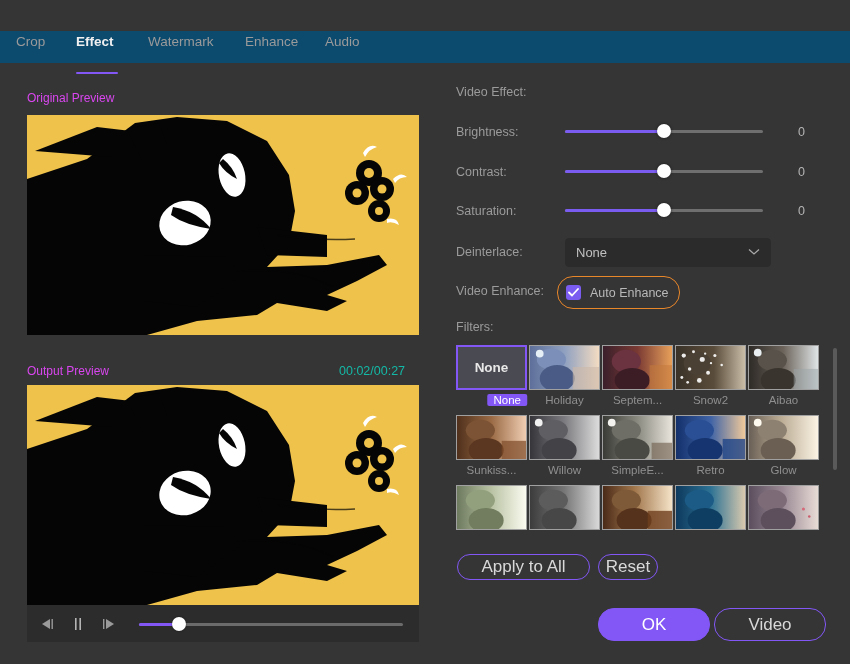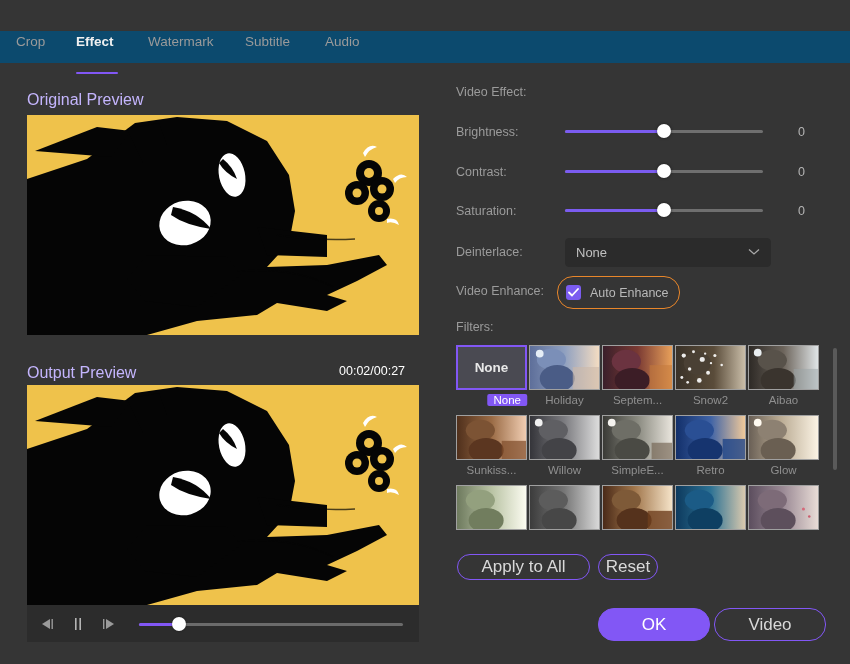--- a/index.html
+++ b/index.html
@@ -36,24 +36,24 @@
   }
   .tab.active{color:#f0f0f0;font-weight:bold;}
   .tab .uline{
     position:absolute;left:0;bottom:-8px;height:2px;width:100%;
     background:#8257f5;display:none;border-radius:1px;
   }
   .tab.active .uline{display:block;}
 
   
   .panel-label{
-    position:absolute;font-size:16px;color:#c4b5fd;
+    position:absolute;font-size:12px;color:#d946ef;
   }
   .time-label{
-    position:absolute;font-size:12.5px;color:#ffffff;
+    position:absolute;font-size:12.5px;color:#14b8a6;
   }
   .preview{
     position:absolute;overflow:hidden;background:#efc24b;
   }
   .preview svg{display:block;width:100%;height:100%;}
 
   .playbar{
     position:absolute;left:27px;top:605px;width:392px;height:37px;
     background:#2c2c2c;display:flex;align-items:center;
   }
@@ -159,21 +159,21 @@
     </div>
     <div class="tab active" style="left:76px;width:42px;">
       <span>Effect</span>
       <span class="uline"></span>
     </div>
     <div class="tab" style="left:148px;width:66px;">
       <span>Watermark</span>
 
     </div>
     <div class="tab" style="left:245px;width:48px;">
-      <span>Subtitle</span>
+      <span>Enhance</span>
 
     </div>
     <div class="tab" style="left:325px;width:38px;">
       <span>Audio</span>
 
     </div>
   </div>
 
   <div class="panel-label" style="left:27px;top:91px;">Original Preview</div>
 

